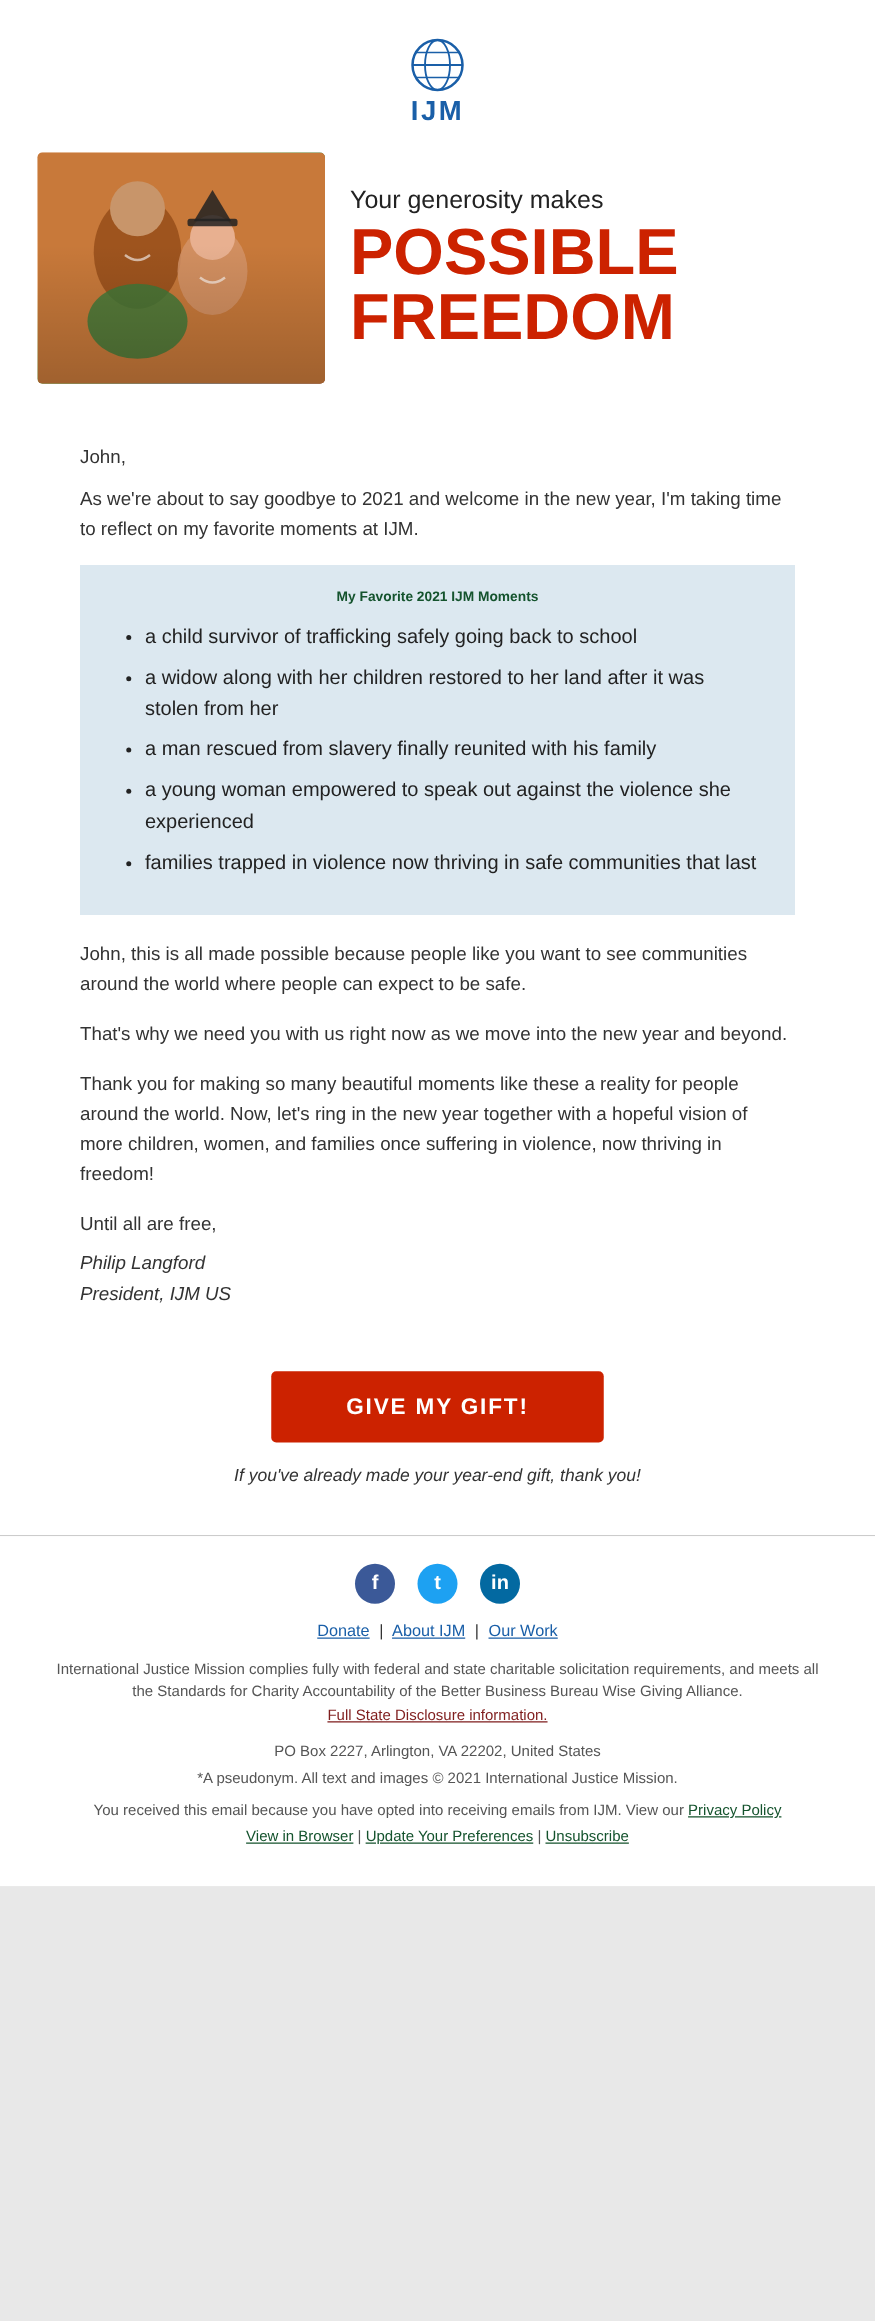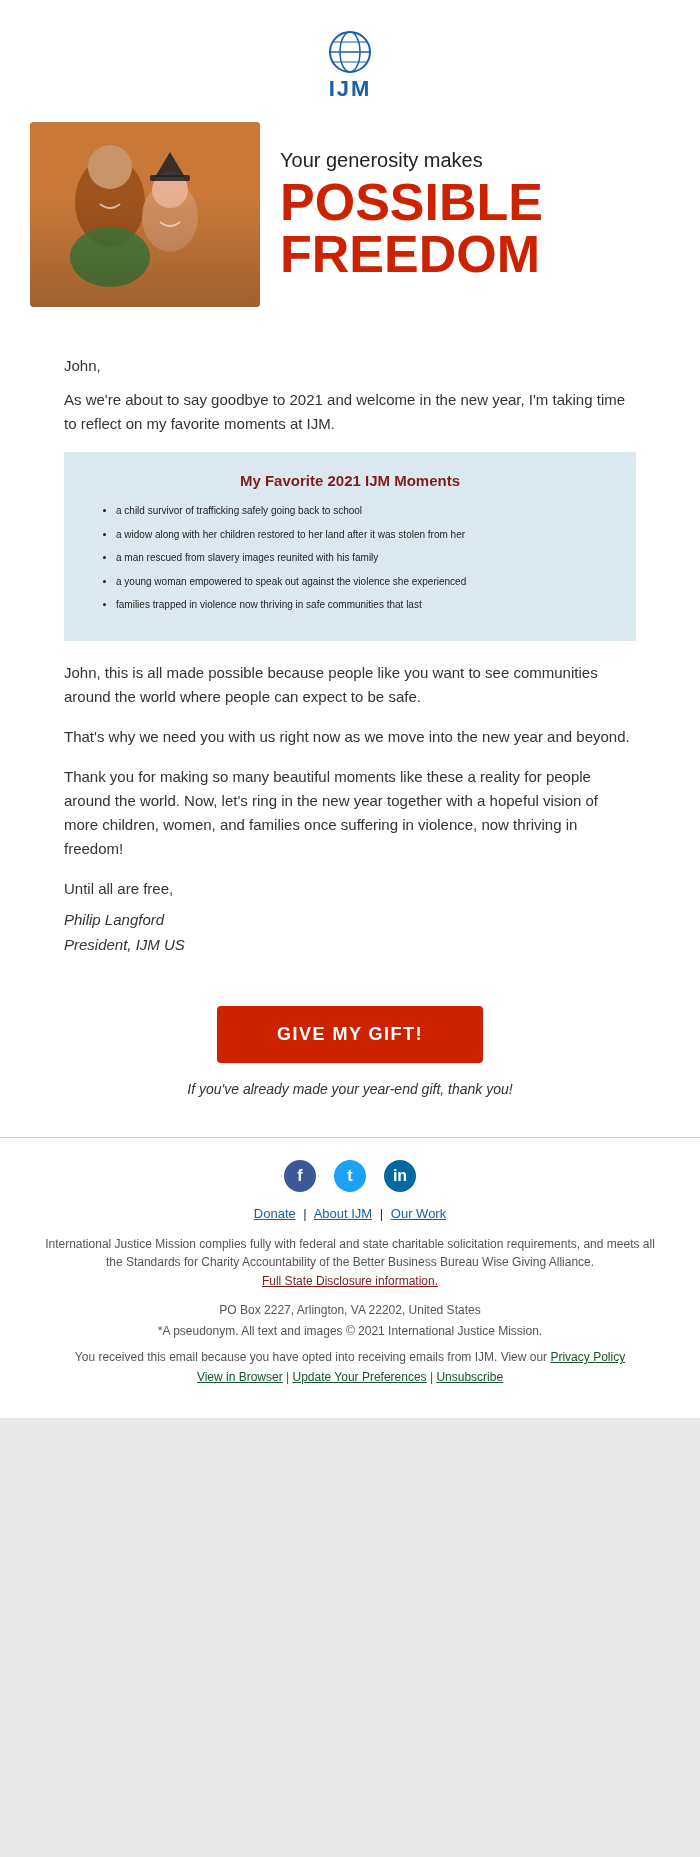--- a/index.html
+++ b/index.html
@@ -87,32 +87,32 @@
       line-height: 1.6;
       margin-bottom: 16px;
     }
     
     .highlight-box {
       background: #dce8f0;
       padding: 20px 30px 20px 30px;
       margin: 10px 0 20px;
     }
     .highlight-box h3 {
-      font-size: 15px;
+      font-size: 11px;
       font-weight: bold;
       text-align: center;
       margin-bottom: 14px;
-      color: #7f1d1d;
+      color: #14532d;
     }
     .highlight-box ul {
       list-style: disc;
       padding-left: 22px;
     }
     .highlight-box ul li {
-      font-size: 10px;
+      font-size: 16px;
       line-height: 1.55;
       margin-bottom: 8px;
       color: #222;
     }
     
     .cta-link {
       color: #1a5fa8;
       text-decoration: underline;
       font-size: 15px;
       line-height: 1.55;
@@ -282,21 +282,21 @@
 
   <div class="body-content">
     <p class="greeting">John,</p>
     <p class="para">As we're about to say goodbye to 2021 and welcome in the new year, I'm taking time to reflect on my favorite moments at IJM.</p>
 
     <div class="highlight-box">
       <h3>My Favorite 2021 IJM Moments</h3>
       <ul>
         <li>a child survivor of trafficking safely going back to school</li>
         <li>a widow along with her children restored to her land after it was stolen from her</li>
-        <li>a man rescued from slavery images reunited with his family</li>
+        <li>a man rescued from slavery finally reunited with his family</li>
         <li>a young woman empowered to speak out against the violence she experienced</li>
         <li>families trapped in violence now thriving in safe communities that last</li>
       </ul>
     </div>
 
     <p class="para">John, this is all made possible because people like you want to see communities around the world where people can expect to be safe.</p>
     <p class="para">That's why we need you with us right now as we move into the new year and beyond.</p>
 
 
     <p class="para">Thank you for making so many beautiful moments like these a reality for people around the world. Now, let's ring in the new year together with a hopeful vision of more children, women, and families once suffering in violence, now thriving in freedom!</p>

